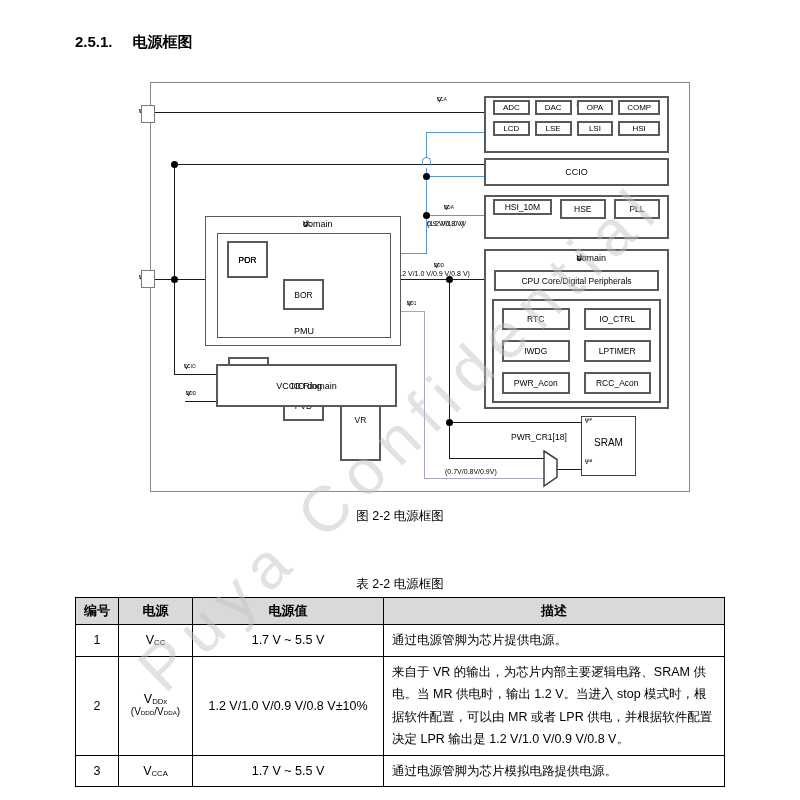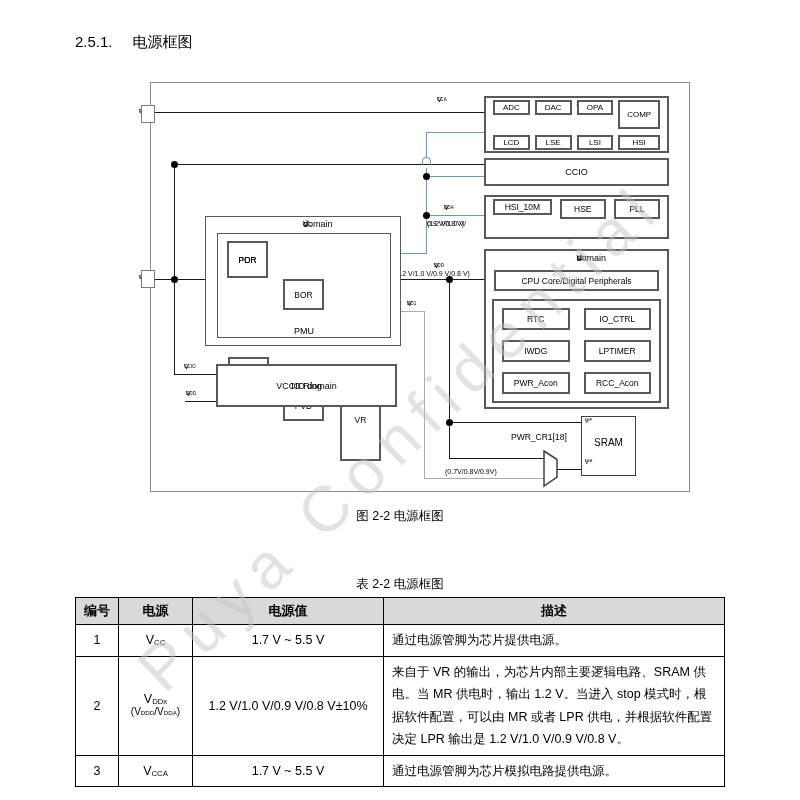--- a/index.html
+++ b/index.html
@@ -1,19 +1,19 @@
 <!DOCTYPE html>
 <html><head>
 <meta charset="utf-8">
 <style>
   html,body{margin:0;padding:0;}
   body{width:800px;height:800px;background:#ffffff;position:relative;overflow:hidden;
        font-family:"Liberation Sans","DejaVu Sans",sans-serif;color:#000;}
   
-  .sec-title{position:absolute;left:75px;top:33px;font-size:15px;font-weight:normal;}
+  .sec-title{position:absolute;left:75px;top:33px;font-size:15px;font-weight:bold;}
   .sec-title .num{margin-right:20px;}
   
   .watermark{position:absolute;left:-30px;top:400px;width:860px;text-align:center;
     transform:rotate(-44deg);transform-origin:center;font-size:64px;letter-spacing:.18em;
     color:#c3c3c3;opacity:.48;z-index:40;pointer-events:none;white-space:nowrap;}
   
   .fig{position:absolute;left:150px;top:82px;width:538px;height:408px;border:1px solid #8a8a8a;}
   .fig *{position:absolute;box-sizing:border-box;}
   .lineh{height:1px;background:#1a1a1a;}
   .linev{width:1px;background:#1a1a1a;}
@@ -130,21 +130,21 @@
   <div class="dombox" style="left:333px;top:13px;width:185px;height:57px;">
     <div class="domtitle">
         <span>V</span>
         <span class="sb">CCA</span>
         <span> domain</span>
       </div>
     <div class="flexrow" style="margin:1px 7px 0;gap:5px;">
       <div class="smbox" style="flex:1;height:15px;font-size:8px;">ADC</div>
       <div class="smbox" style="flex:1;height:15px;font-size:8px;">DAC</div>
       <div class="smbox" style="flex:1;height:15px;font-size:8px;">OPA</div>
-      <div class="smbox" style="flex:1.15;height:29px;font-size:8px;">COMP</div>
+      <div class="smbox" style="flex:1.15;height:15px;font-size:8px;">COMP</div>
     </div>
     <div class="flexrow" style="margin:6px 7px 0;gap:5px;">
       <div class="smbox" style="flex:1;height:15px;font-size:8px;">LCD</div>
       <div class="smbox" style="flex:1;height:15px;font-size:8px;">LSE</div>
       <div class="smbox" style="flex:1;height:15px;font-size:8px;">LSI</div>
       <div class="smbox" style="flex:1.15;height:15px;font-size:8px;">HSI</div>
     </div>
   </div>
 
   <div class="dombox ctr" style="left:333px;top:75px;width:185px;height:28px;font-size:9px;">CCIO</div>

